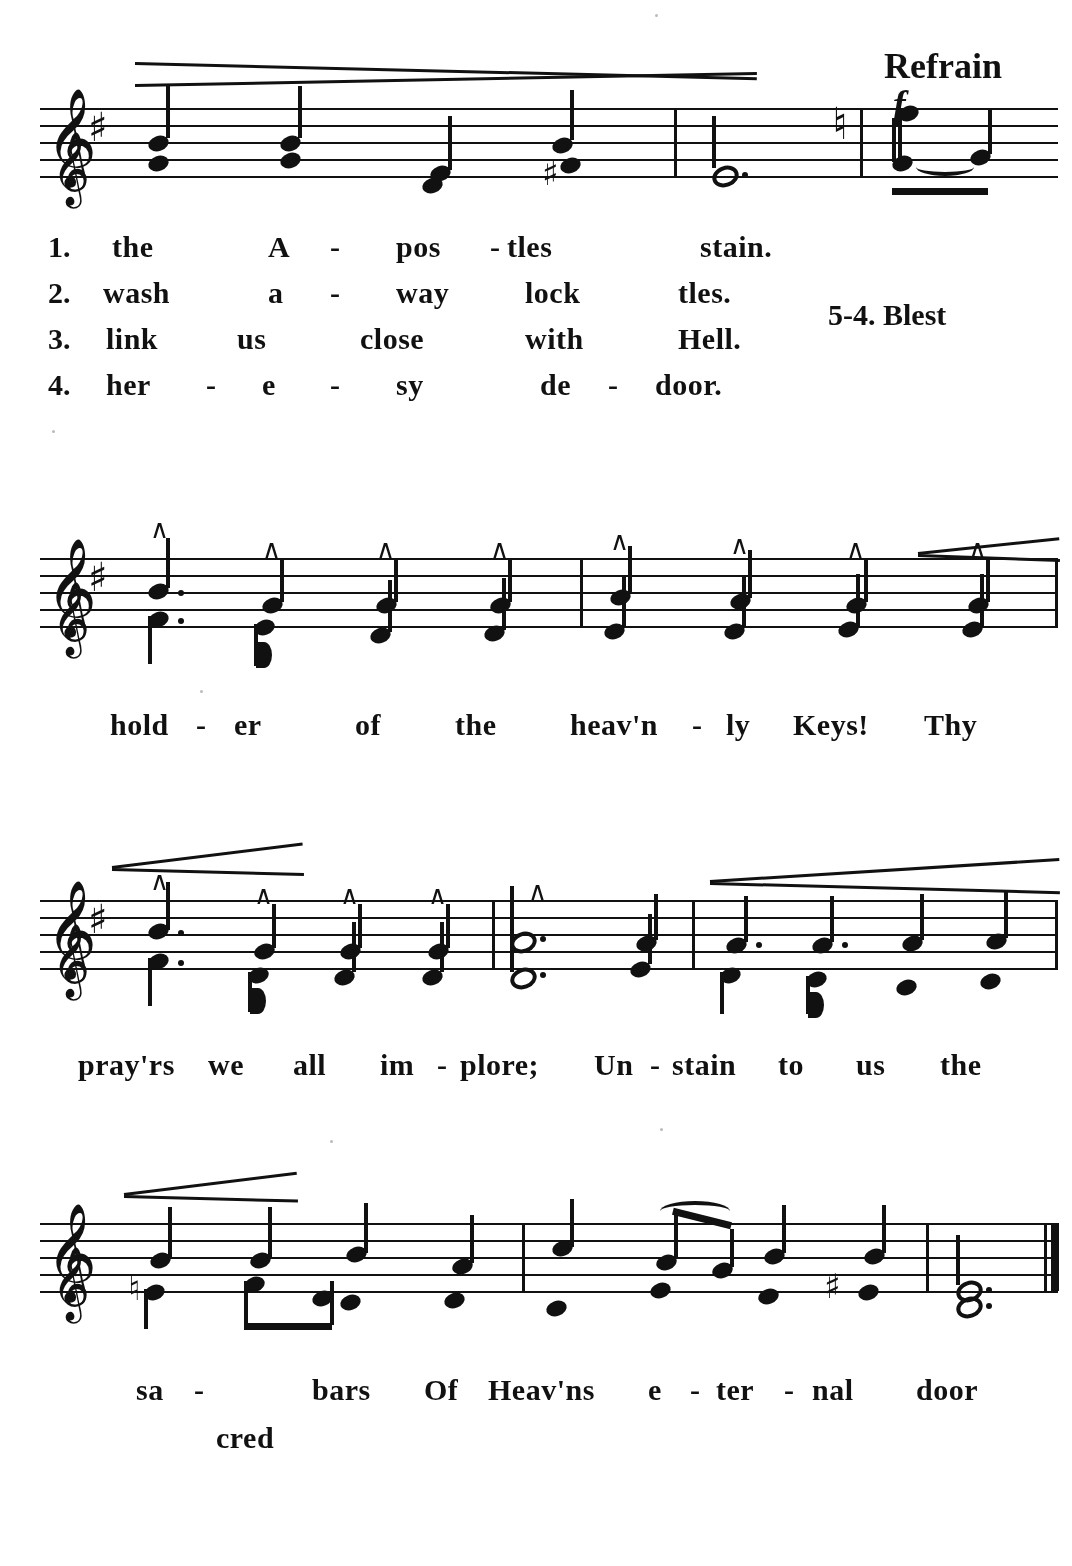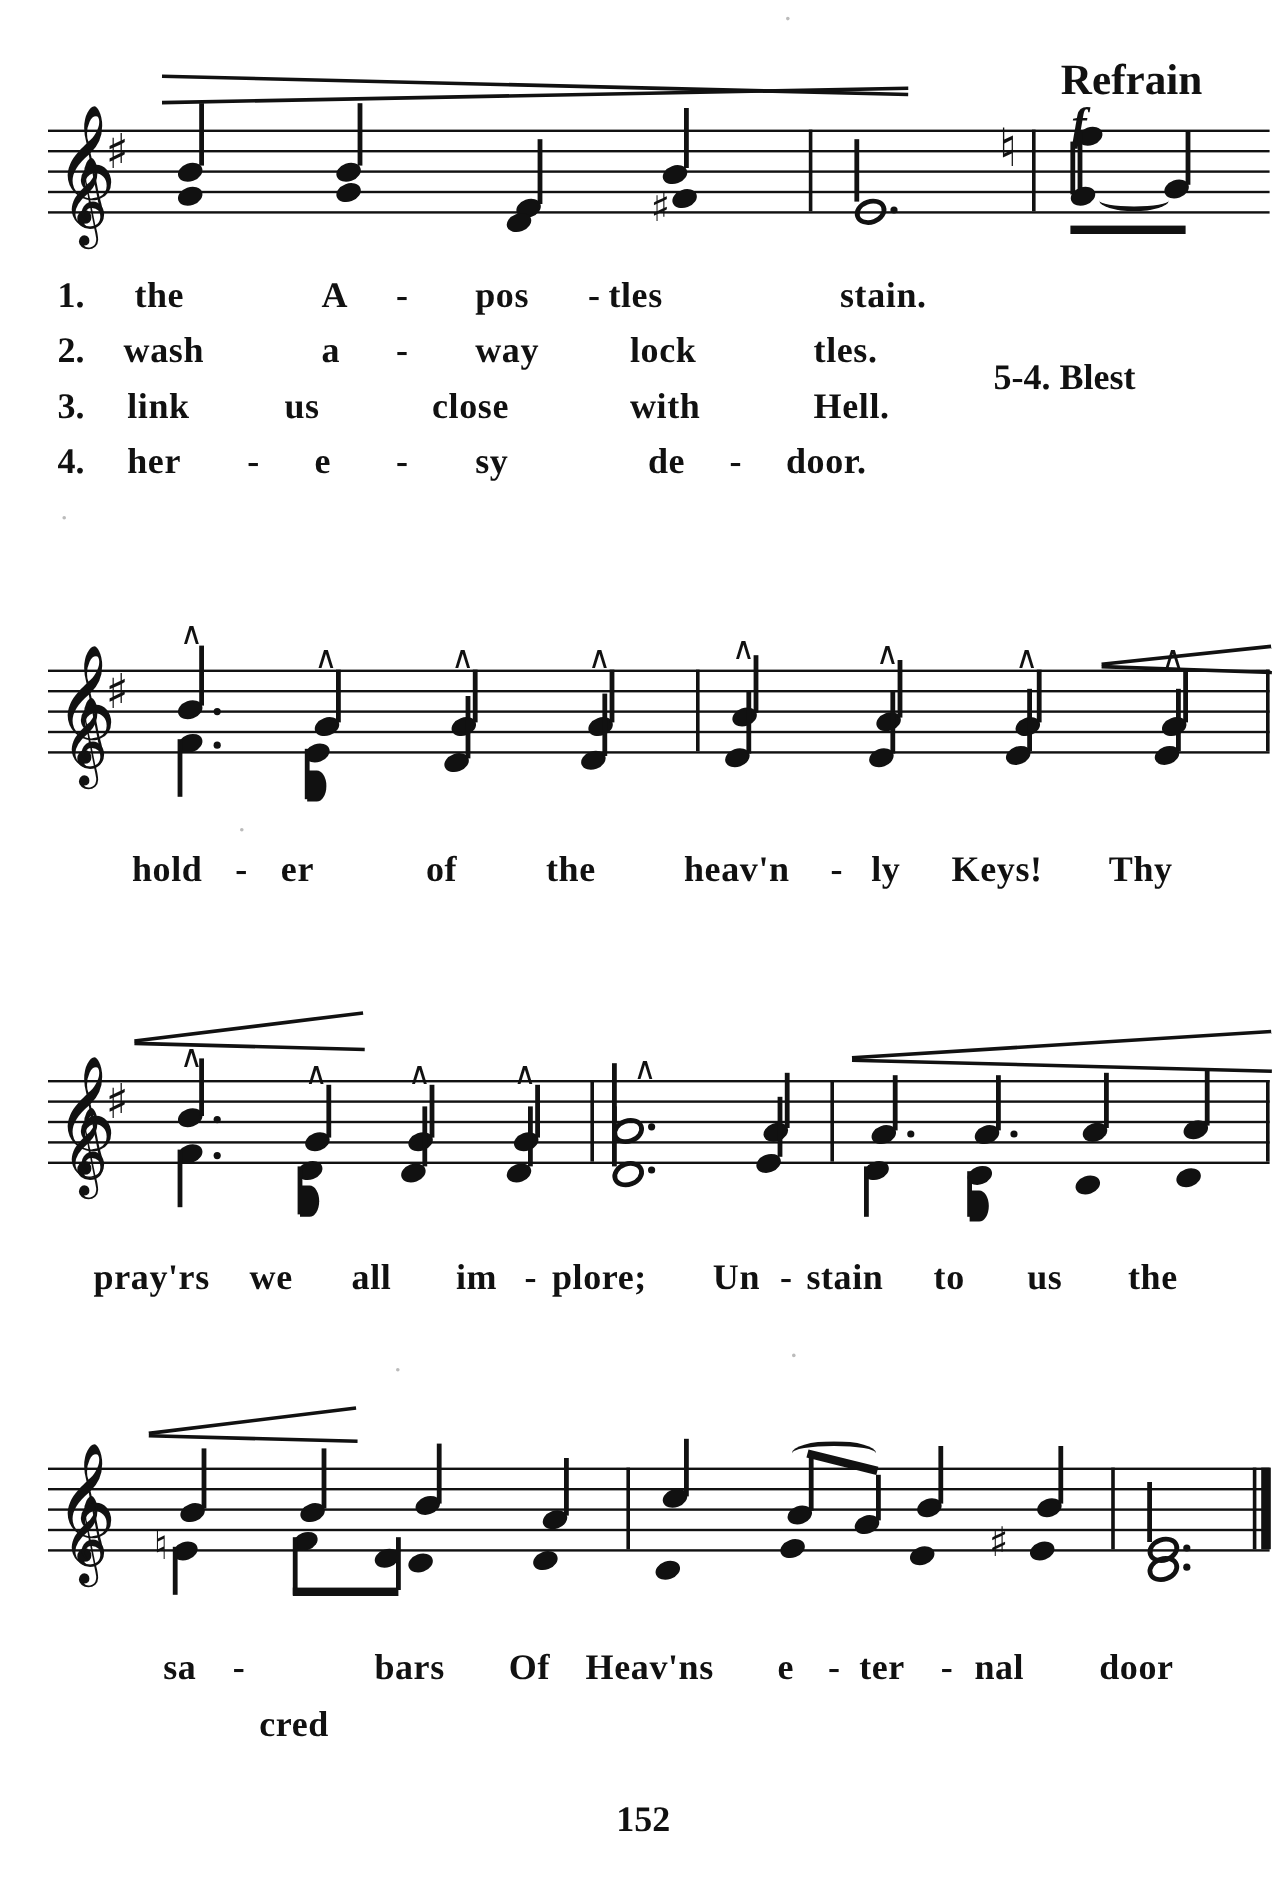--- a/index.html
+++ b/index.html
@@ -748,20 +748,19 @@
       <div class="lyric" style="left:488px; top:198px;">Heav'ns</div>
       <div class="lyric" style="left:648px; top:198px;">e</div>
       <div class="lyric" style="left:690px; top:198px;">-</div>
       <div class="lyric" style="left:716px; top:198px;">ter</div>
       <div class="lyric" style="left:784px; top:198px;">-</div>
       <div class="lyric" style="left:812px; top:198px;">nal</div>
       <div class="lyric" style="left:916px; top:198px;">door</div>
     </div>
   </div>
 
-  <div class="page-number" style="top:1500px;">152</div>
 
   <div class="speck" style="left:655px; top:14px;"></div>
   <div class="speck" style="left:52px; top:430px;"></div>
   <div class="speck" style="left:200px; top:690px;"></div>
   <div class="speck" style="left:660px; top:1128px;"></div>
   <div class="speck" style="left:330px; top:1140px;"></div>
 </div>
 
 </body></html>

